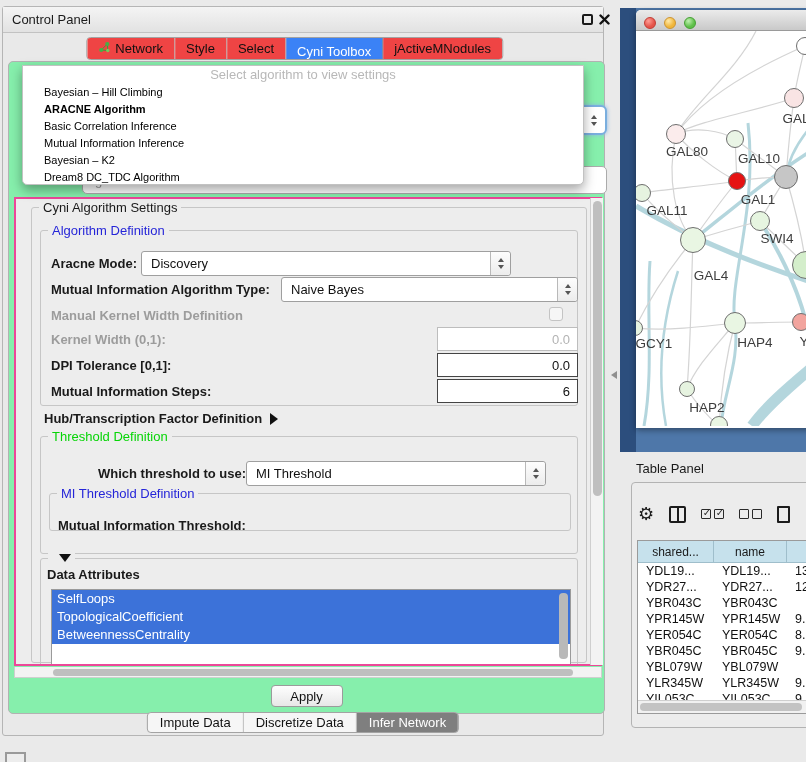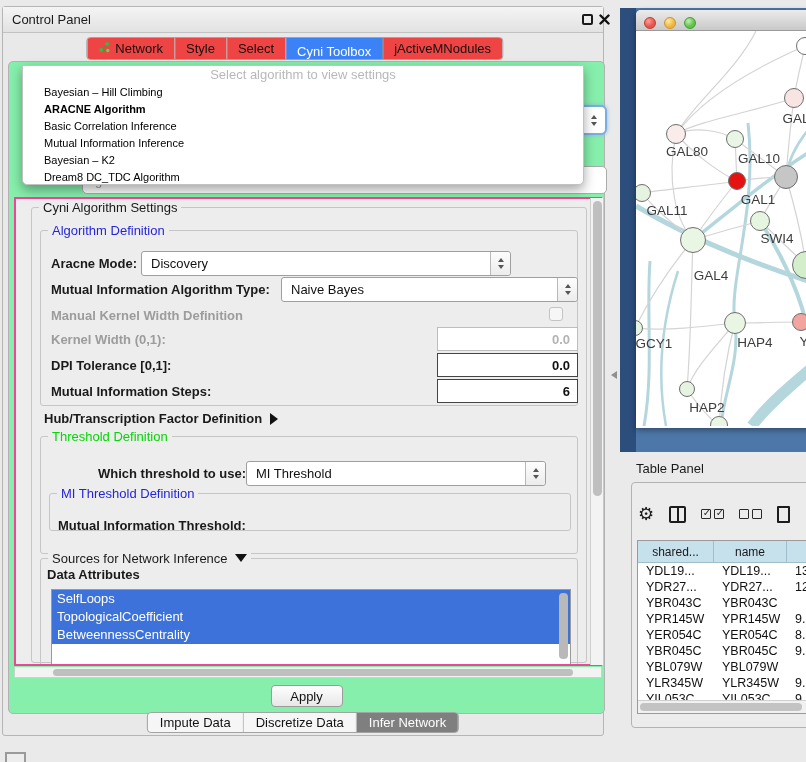--- a/index.html
+++ b/index.html
@@ -20,21 +20,21 @@
   .tab:last-child { border-right:none; }
   .tab.sel { background:#3b82f6; color:#fff; border-right-color:#8f8f8f;align-items:flex-end; }
 
   .cp-content { position:absolute; left:5px; top:54px; width:597px; height:653px; background:#86efac; border:1px solid #b2b2b2; border-radius:5px; }
 
   
   .combo { position:absolute; height:25px; background:#fff; border:1px solid #9f9f9f; border-radius:3px; font-size:13px; color:#111; display:flex; align-items:center; padding-left:9px; }
   .combo .stepper { position:absolute; right:0; top:0; bottom:0; width:20px; border-left:1px solid #b9b9b9; display:flex; flex-direction:column; align-items:center; justify-content:center; gap:3px; background:linear-gradient(#fdfdfd,#ececec); border-radius:0 3px 3px 0; }
   .arr-up { width:0; height:0; border-left:3.5px solid transparent; border-right:3.5px solid transparent; border-bottom:4.5px solid #555; }
   .arr-dn { width:0; height:0; border-left:3.5px solid transparent; border-right:3.5px solid transparent; border-top:4.5px solid #555; }
-  .tfield { position:absolute; height:24px; background:#fff; border:1px solid #444; font-size:13px; color:#111; display:flex; align-items:center; justify-content:flex-end; padding-right:7px;font-weight:bold; }
+  .tfield { position:absolute; height:24px; background:#fff; border:1px solid #444; font-size:13px; color:#111; display:flex; align-items:center; justify-content:flex-end; padding-right:7px; }
   .tfield.dis { border:1px solid #bdbdbd; color:#b3b3b3; }
 
   
   .algo-combo-stub { position:absolute; left:76px; top:43px; width:522px; height:30px; border:2px solid #7aaede; border-radius:6px; background:#fff; box-shadow:0 0 4px #8cb8e6; }
   .algo-combo-stub .stub-stepper { position:absolute; right:2px; top:2px; bottom:2px; width:18px; display:flex; flex-direction:column; align-items:center; justify-content:center; gap:3px; }
   .gf-combo { position:absolute; left:73px; top:104px; width:525px; height:28px; background:#fff; border:1px solid #ababab; border-radius:5px; font-size:13px; color:#9a9a9a; display:flex; align-items:center; padding-left:12px; }
 
   
   .popup { position:absolute; left:13px; top:3px; width:562px; height:120px; background:#fff; border:1px solid #c2c2c2; border-radius:0 0 5px 5px; box-shadow:0 5px 12px rgba(0,0,0,0.35); z-index:20; }
   .popup-ph { height:18px; line-height:18px; text-align:center; color:#b8b8b8; font-size:13px; }
@@ -235,21 +235,21 @@
                 </span>
             </div>
 
             <div class="group" style="left:8px; top:56px; width:522px; height:38px;">
               <span class="gtitle blue">MI Threshold Definition</span>
               <span class="lbl" style="left:8px; top:24px;">Mutual Information Threshold:</span>
             </div>
           </div>
 
           <div class="group" style="left:8px; top:350px; width:538px; height:120px;">
-            <span class="gtitle black"><span>Sources for Network Inference</span><span class="tri-down"></span></span>
+            <span class="gtitle black"><span class="tri-down"></span></span>
             <span class="lbl" style="left:6px; top:8px;">Data Attributes</span>
             <div class="attr-list">
               <div>
                   <div class="attr-item">SelfLoops</div>
                   <div class="attr-item">TopologicalCoefficient</div>
                   <div class="attr-item">BetweennessCentrality</div>
                 </div>
               <span class="attr-sb"></span>
             </div>
           </div>

